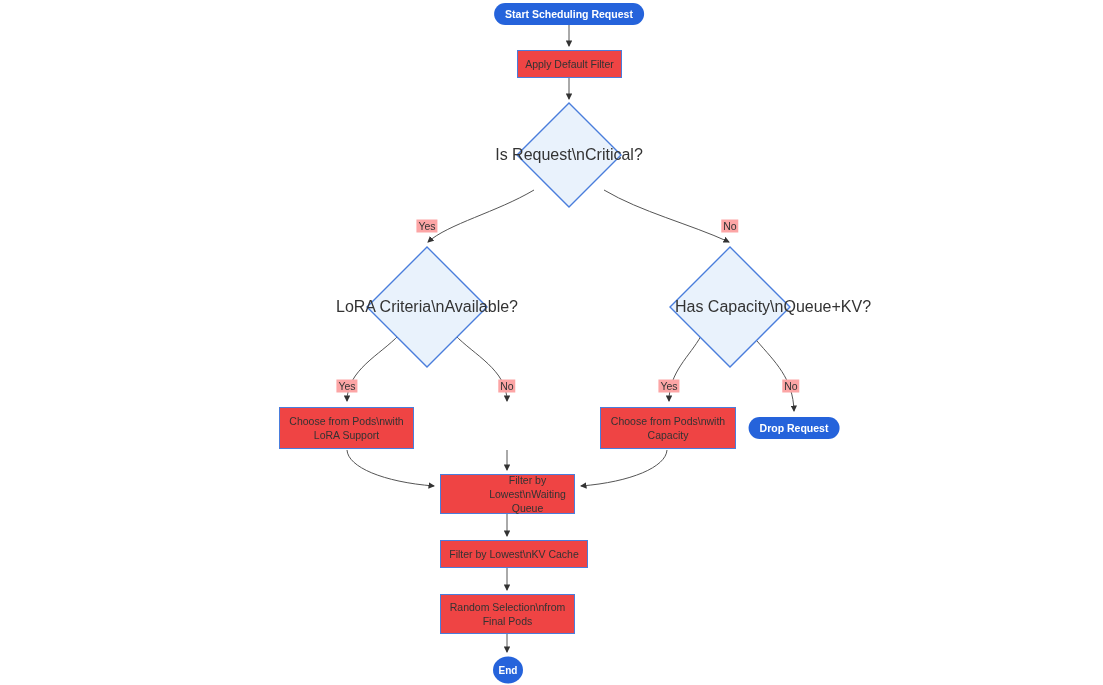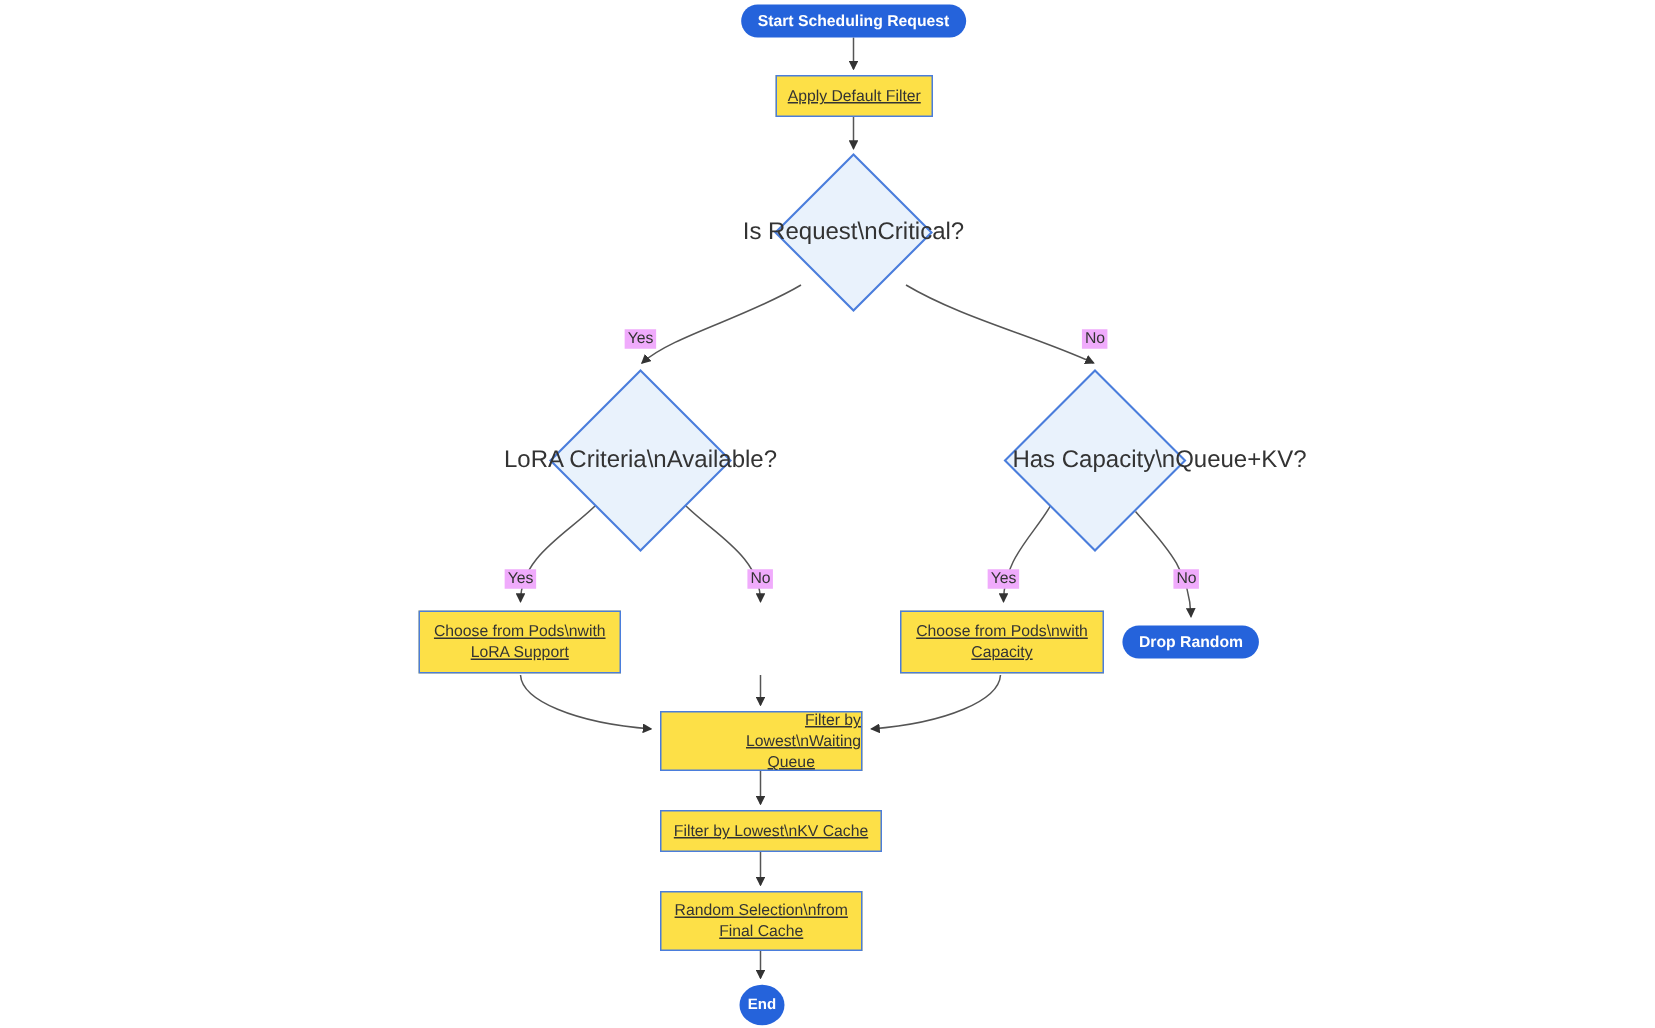--- a/index.html
+++ b/index.html
@@ -2,30 +2,30 @@
 <html><head>
 <meta charset="utf-8">
 <style>
   html,body{margin:0;padding:0;background:#ffffff;}
   body{font-family:"Liberation Sans","DejaVu Sans",sans-serif;}
   #canvas{position:relative;width:1103px;height:685px;background:#ffffff;overflow:hidden;}
   #edges{position:absolute;left:0;top:0;width:1103px;height:685px;}
 
   .node{position:absolute;box-sizing:border-box;color:#333333;font-size:10.5px;
         display:flex;flex-direction:column;align-items:center;justify-content:center;
-        text-align:right;line-height:14px;}
-  .rect-node{background:#fde047;border:1.4px solid #4a7ddc;text-decoration:underline;}
+        text-align:center;line-height:14px;}
+  .rect-node{background:#ef4444;border:1.4px solid #4a7ddc;}
   .pill-node{background:#2563db;color:#ffffff;font-weight:600;border-radius:12px;
              padding:4px 11px;white-space:nowrap;transform:translate(-50%,-50%);
              font-size:10.5px;}
   .circle-node{background:#2563db;color:#ffffff;font-weight:600;border-radius:50%;
                transform:translate(-50%,-50%);font-size:10px;}
   .diamond-label{position:absolute;transform:translate(-50%,-50%);white-space:nowrap;
                  color:#333333;font-size:16px;}
-  .edge-label{position:absolute;transform:translate(-50%,-50%);background:#f0abfc;
+  .edge-label{position:absolute;transform:translate(-50%,-50%);background:#fca5a5;
               color:#333333;font-size:10.5px;padding:0 2px;line-height:13px;}
   .line{display:block;}
 </style>
 </head>
 <body>
 
 <div id="canvas">
 
   <svg id="edges" viewBox="0 0 1103 685">
     <defs>
@@ -72,34 +72,34 @@
     <span class="line">Choose from Pods\nwith</span>
     <span class="line">LoRA Support</span>
   </div>
 
 
   <div class="node rect-node" style="left:600px;top:407px;width:136px;height:42px;">
     <span class="line">Choose from Pods\nwith</span>
     <span class="line">Capacity</span>
   </div>
 
-  <div class="node pill-node" style="left:794px;top:428px;">Drop Random</div>
+  <div class="node pill-node" style="left:794px;top:428px;">Drop Request</div>
 
   <div class="node rect-node" style="left:440px;top:474px;width:135px;height:40px;padding-left:40px;">
     <span class="line">Filter by Lowest\nWaiting</span>
     <span class="line">Queue</span>
   </div>
 
   <div class="node rect-node" style="left:440px;top:540px;width:148px;height:28px;">
     <span class="line">Filter by Lowest\nKV Cache</span>
   </div>
 
   <div class="node rect-node" style="left:440px;top:594px;width:135px;height:40px;">
     <span class="line">Random Selection\nfrom</span>
-    <span class="line">Final Cache</span>
+    <span class="line">Final Pods</span>
   </div>
 
   <div class="node circle-node" style="left:508px;top:670px;width:30px;height:27px;">End</div>
 
   <div class="edge-label" style="left:427px;top:226px;">Yes</div>
   <div class="edge-label" style="left:730px;top:226px;">No</div>
   <div class="edge-label" style="left:347px;top:386px;">Yes</div>
   <div class="edge-label" style="left:507px;top:386px;">No</div>
   <div class="edge-label" style="left:669px;top:386px;">Yes</div>
   <div class="edge-label" style="left:791px;top:386px;">No</div>

